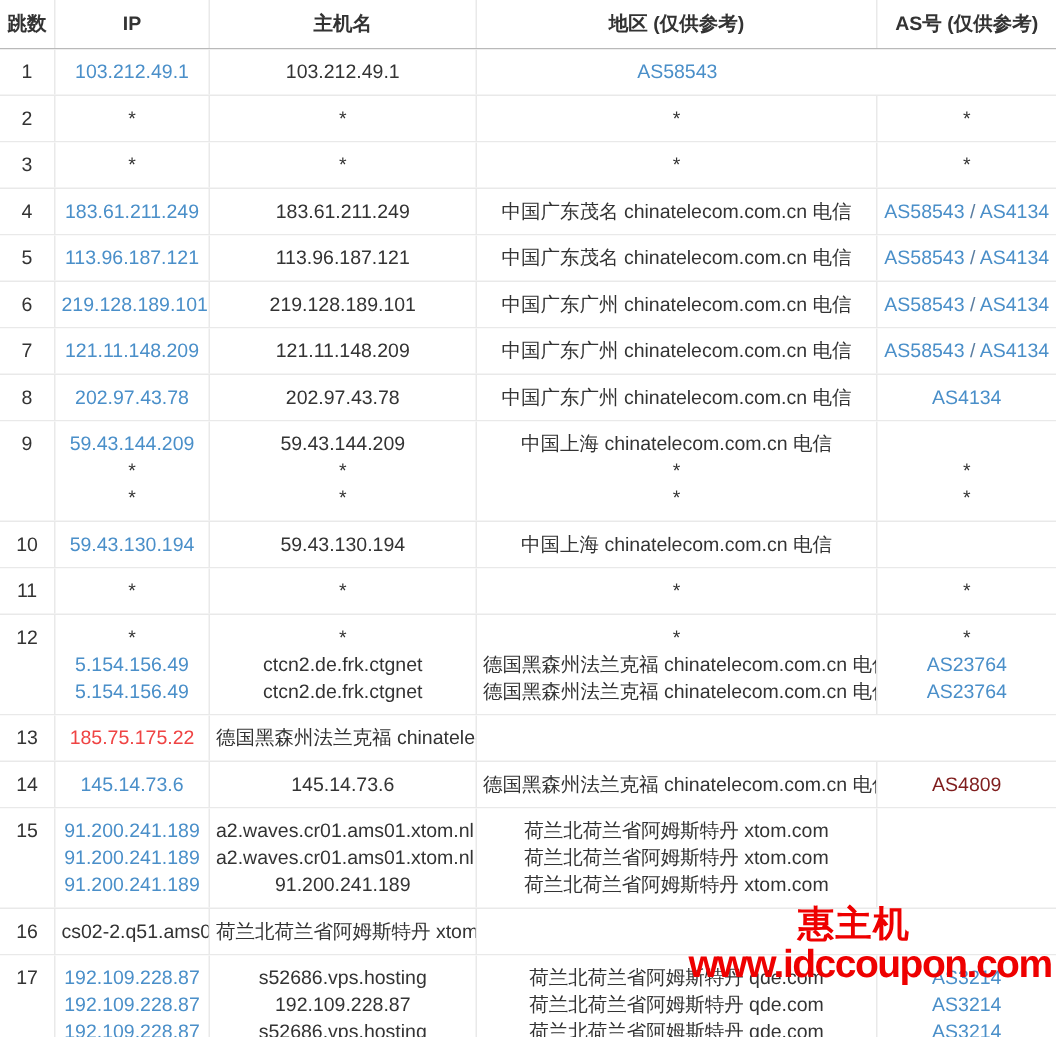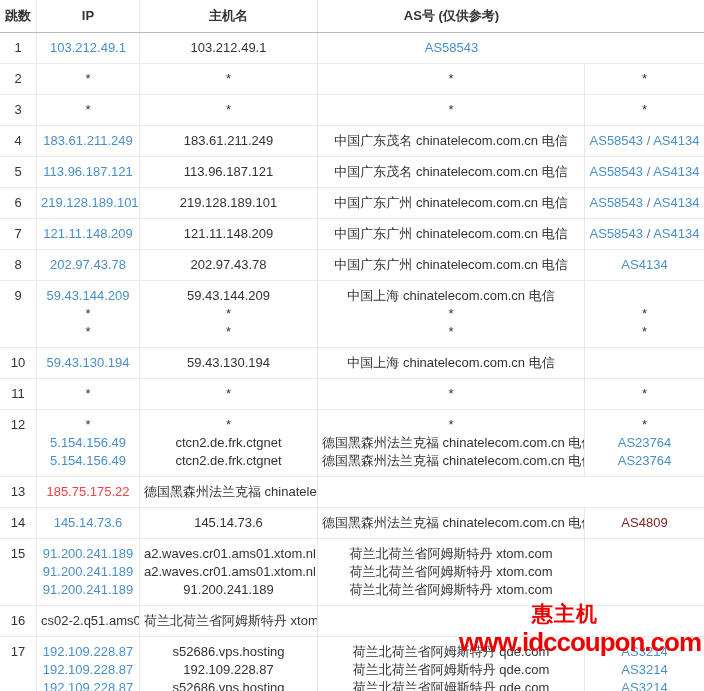--- a/index.html
+++ b/index.html
@@ -51,38 +51,39 @@
   .plain { color: #333333; }
   .watermark {
     position: absolute;
     pointer-events: none;
     font-weight: bold;
     z-index: 10;
   }
   .wm-brand {
     top: 600px;
     left: 532px;
-    font-size: 21px;
+    font-size: 24px;
     letter-spacing: 1px;
   }
   .wm-url {
     top: 627px;
     left: 459px;
     font-size: 26px;
     letter-spacing: -1px;
   }
 </style>
 </head>
 <body>
 
 <div class="table">
   <div class="tr head">
     <div class="th">跳数</div>
     <div class="th">IP</div>
     <div class="th">主机名</div>
+    <div class="th">地区 (仅供参考)</div>
     <div class="th">AS号 (仅供参考)</div>
   </div>
   <div id="table-body">
       <div class="tr">
         <div class="td">
           <div class="line">1</div>
         </div>
         <div class="td">
           <div class="line"><a class="lnk" style="color: rgb(74, 143, 201);">103.212.49.1</a></div>
         </div>

